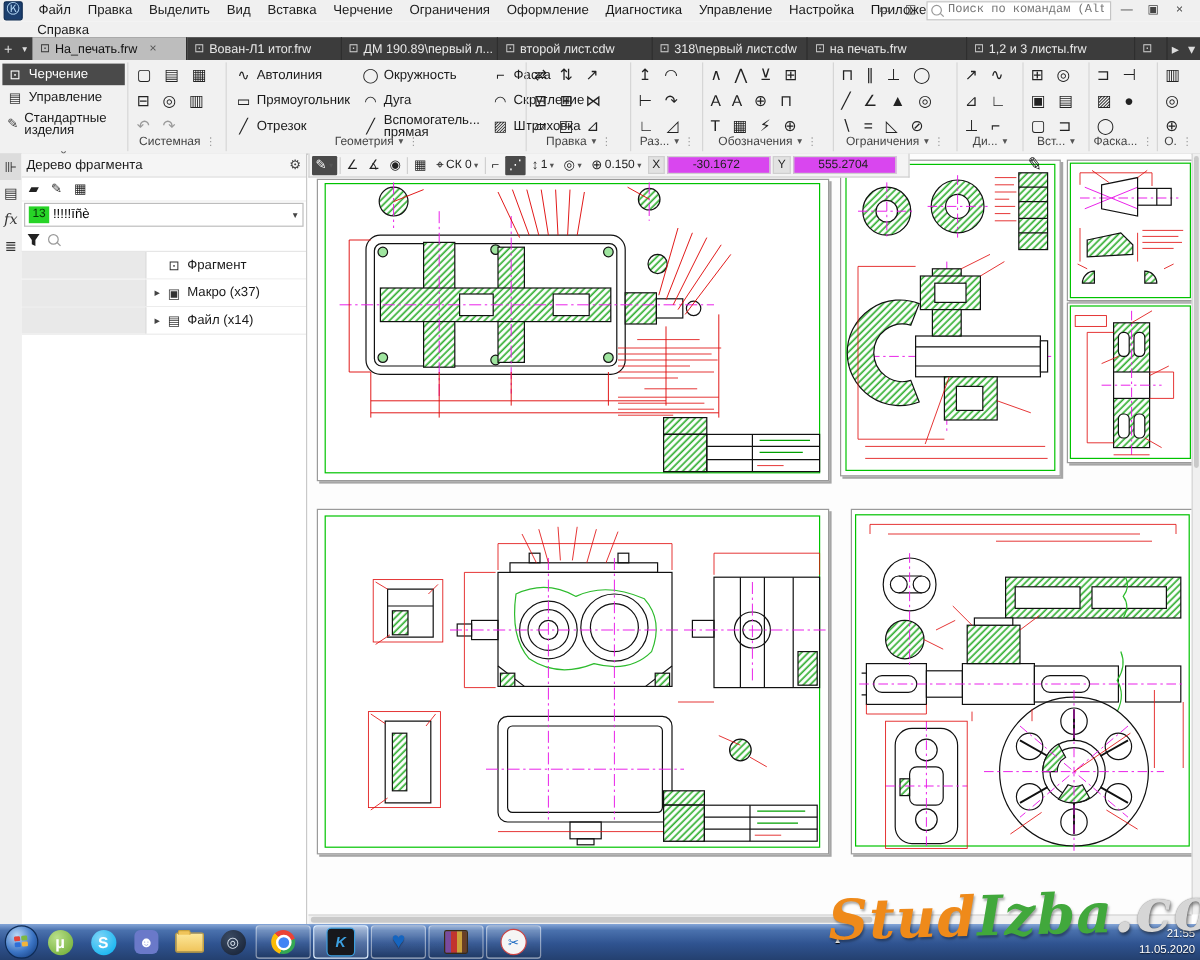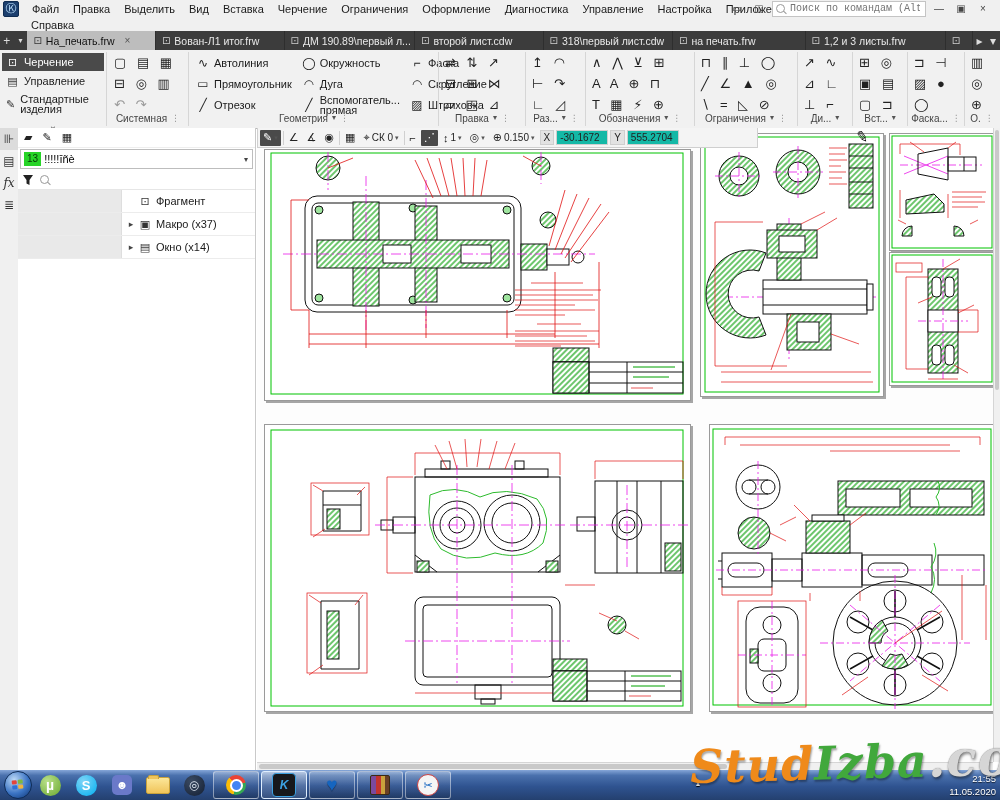--- a/index.html
+++ b/index.html
@@ -64,21 +64,21 @@
   .trow .arr{position:absolute;left:108px;width:10px;text-align:center;color:#444;font-size:9px}
   .trow .ticon{position:absolute;left:120px;width:14px;text-align:center;font-size:11px;color:#333}
   .trow .tlabel{position:absolute;left:138px}
   
   .viewbar{left:257px;top:128px;width:495px;height:19px;background:#f4f4f4;border:1px solid #cfcfcf;border-top:none;display:flex;align-items:center;font-size:10px;color:#222;gap:2px;padding:0 2px;z-index:5}
   .vb{display:flex;align-items:center;gap:2px;padding:0 3px;height:16px}
   .vb .ic{font-size:11px}
   .vb.dark{background:#4a4a4a;color:#fff;border-radius:1px}
   .vsep{width:1px;height:14px;background:#d0d0d0}
   .chip{background:#e2e2e2;border:1px solid #cfcfcf;padding:0 3px;height:13px;line-height:13px}
-  .field{background:#14b8a6;border:1px solid #cfcfcf;padding:0 3px;height:13px;line-height:13px;min-width:44px}
+  .field{background:#d946ef;border:1px solid #cfcfcf;padding:0 20px;height:13px;line-height:13px;min-width:44px}
   .caret8{font-size:7px;color:#555}
   
   .canvas{left:257px;top:128px;width:736px;height:634px;background:#fdfdfd;overflow:hidden}
   .sheet{position:absolute;background:#fff;border:1px solid #9a9a9a;box-shadow:2px 2px 0 rgba(60,60,60,.45)}
   .hsb{left:257px;top:762px;width:736px;height:8px;background:#f0f0f0;border-top:1px solid #d5d5d5}
   .hsb .thumb{position:absolute;left:2px;top:1px;height:5px;width:468px;background:#c9c9c9;border-radius:3px}
   .vsb{left:993px;top:128px;width:7px;height:634px;background:#f0f0f0;border-left:1px solid #d5d5d5}
   .vsb .thumb{position:absolute;top:2px;left:1px;width:4px;height:260px;background:#c9c9c9;border-radius:3px}
   .cursor{left:856px;top:128px;font-size:15px;color:#111;z-index:40;transform:rotate(8deg)}
   
@@ -343,20 +343,24 @@
 </div>
 
 <div class="abs lstrip">
   <div class="sicon sel">⊪</div>
   <div class="sicon">▤</div>
   <div class="sicon" style="font-style:italic;font-family:'DejaVu Serif',serif">fx</div>
   <div class="sicon">≣</div>
 </div>
 
 <div class="abs treepanel">
+  <div class="ptitle">
+    <span>Дерево фрагмента</span>
+    <span class="gear">⚙</span>
+  </div>
   <div class="ptools">
     <span>▰</span>
     <span>✎</span>
     <span>▦</span>
   </div>
   <div class="layerdd">
     <span class="badge">13</span>
     <span>!!!!!īñè</span>
     <span class="caret">▾</span>
   </div>
@@ -375,21 +379,21 @@
   <div class="trow">
     <span class="shade"></span>
     <span class="arr">▸</span>
     <span class="ticon">▣</span>
     <span class="tlabel">Макро (x37)</span>
   </div>
   <div class="trow">
     <span class="shade"></span>
     <span class="arr">▸</span>
     <span class="ticon">▤</span>
-    <span class="tlabel">Окно (x14)</span>
+    <span class="tlabel">Файл (x14)</span>
   </div>
 </div>
 
 <div class="abs canvas"></div>
 
 <svg class="abs sheet" style="left:264px;top:149px" width="425" height="250">
   <defs>
       <pattern id="hA" patternUnits="userSpaceOnUse" width="4" height="4" patternTransform="rotate(45)">
         <rect width="4" height="4" fill="#fff"></rect>
         <line x1="1" y1="0" x2="1" y2="4" stroke="#2fae2f" stroke-width="1.4"></line>

